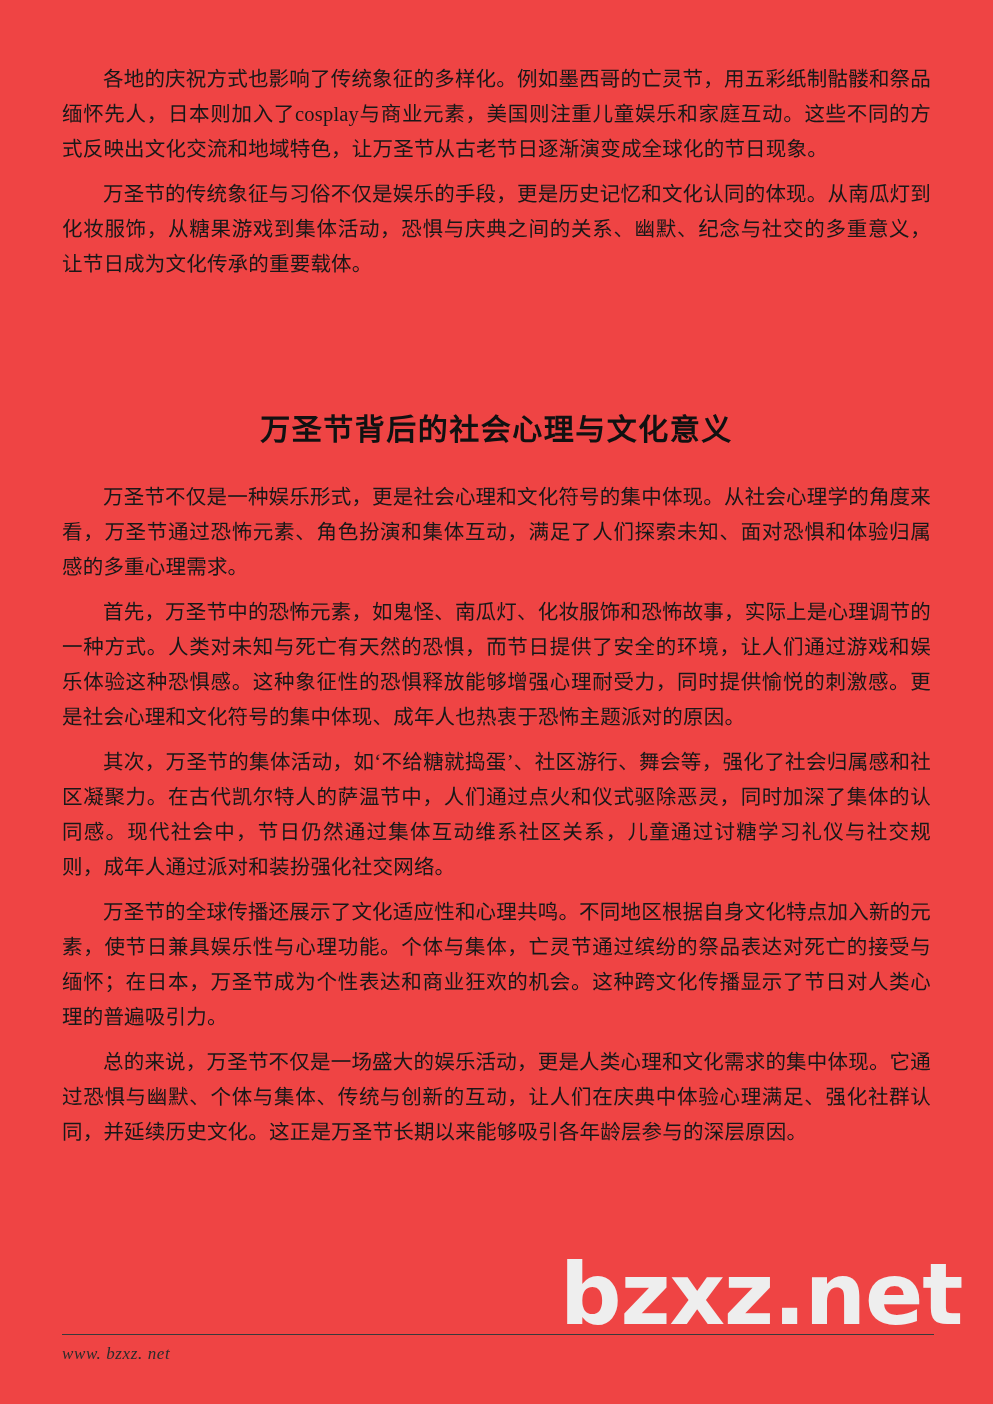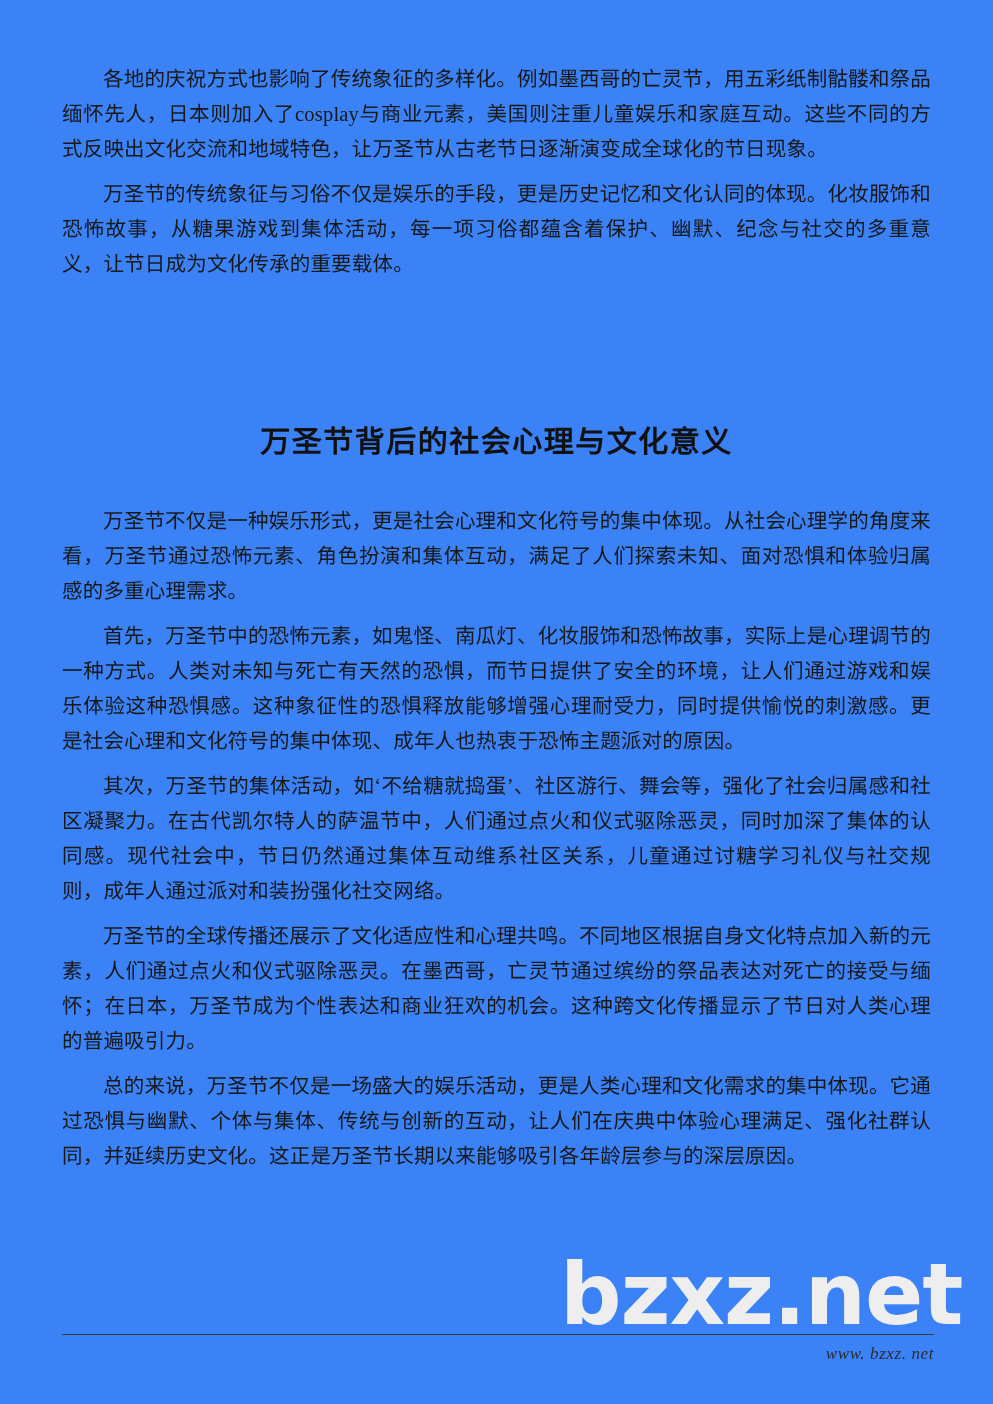--- a/index.html
+++ b/index.html
@@ -6,21 +6,21 @@
   html, body {
     margin: 0;
     padding: 0;
     background: #ffffff;
   }
 
   .page {
     position: relative;
     width: 993px;
     height: 1404px;
-    background: #3b82f6;
+    background: #ef4444;
     overflow: hidden;
     font-family: "Liberation Serif", "DejaVu Serif", serif;
     color: #1a1a1a;
     box-sizing: border-box;
   }
 
   
   .content {
     position: absolute;
     left: 62px;
@@ -38,21 +38,21 @@
     letter-spacing: 0.2px;
     color: #181818;
   }
 
   .para:last-child {
     margin-bottom: 0;
   }
 
   
   .section-heading {
-    margin: 12px;
+    margin: 0;
     padding: 0;
     font-size: 30px;
     line-height: 40px;
     font-weight: bold;
     text-align: center;
     letter-spacing: 1.5px;
     color: #111111;
   }
 
   .gap-before-heading { height: 118px; }
@@ -84,53 +84,52 @@
   }
 
   .footer-rule {
     height: 0;
     border-top: 1.4px solid #3a3a3a;
     width: 100%;
   }
 
   .footer-url {
     margin-top: 9px;
-    text-align: right;
     font-family: "Liberation Serif", "DejaVu Serif", serif;
     font-style: italic;
     font-size: 17px;
     letter-spacing: 0.6px;
     color: #2b2b2b;
   }
 </style>
 </head>
 <body>
 
 <div class="page">
 
   <div class="content">
 
     <p class="para">各地的庆祝方式也影响了传统象征的多样化。例如墨西哥的亡灵节，用五彩纸制骷髅和祭品缅怀先人，日本则加入了cosplay与商业元素，美国则注重儿童娱乐和家庭互动。这些不同的方式反映出文化交流和地域特色，让万圣节从古老节日逐渐演变成全球化的节日现象。</p>
 
-    <p class="para">万圣节的传统象征与习俗不仅是娱乐的手段，更是历史记忆和文化认同的体现。化妆服饰和恐怖故事，从糖果游戏到集体活动，每一项习俗都蕴含着保护、幽默、纪念与社交的多重意义，让节日成为文化传承的重要载体。</p>
+    <p class="para">万圣节的传统象征与习俗不仅是娱乐的手段，更是历史记忆和文化认同的体现。从南瓜灯到化妆服饰，从糖果游戏到集体活动，恐惧与庆典之间的关系、幽默、纪念与社交的多重意义，让节日成为文化传承的重要载体。</p>
 
     <div class="gap-before-heading"></div>
 
     <h1 class="section-heading">万圣节背后的社会心理与文化意义</h1>
 
     <div class="gap-after-heading"></div>
 
     <p class="para">万圣节不仅是一种娱乐形式，更是社会心理和文化符号的集中体现。从社会心理学的角度来看，万圣节通过恐怖元素、角色扮演和集体互动，满足了人们探索未知、面对恐惧和体验归属感的多重心理需求。</p>
 
     <p class="para">首先，万圣节中的恐怖元素，如鬼怪、南瓜灯、化妆服饰和恐怖故事，实际上是心理调节的一种方式。人类对未知与死亡有天然的恐惧，而节日提供了安全的环境，让人们通过游戏和娱乐体验这种恐惧感。这种象征性的恐惧释放能够增强心理耐受力，同时提供愉悦的刺激感。更是社会心理和文化符号的集中体现、成年人也热衷于恐怖主题派对的原因。</p>
 
     <p class="para">其次，万圣节的集体活动，如‘不给糖就捣蛋’、社区游行、舞会等，强化了社会归属感和社区凝聚力。在古代凯尔特人的萨温节中，人们通过点火和仪式驱除恶灵，同时加深了集体的认同感。现代社会中，节日仍然通过集体互动维系社区关系，儿童通过讨糖学习礼仪与社交规则，成年人通过派对和装扮强化社交网络。</p>
 
 
-    <p class="para">万圣节的全球传播还展示了文化适应性和心理共鸣。不同地区根据自身文化特点加入新的元素，人们通过点火和仪式驱除恶灵。在墨西哥，亡灵节通过缤纷的祭品表达对死亡的接受与缅怀；在日本，万圣节成为个性表达和商业狂欢的机会。这种跨文化传播显示了节日对人类心理的普遍吸引力。</p>
+    <p class="para">万圣节的全球传播还展示了文化适应性和心理共鸣。不同地区根据自身文化特点加入新的元素，使节日兼具娱乐性与心理功能。个体与集体，亡灵节通过缤纷的祭品表达对死亡的接受与缅怀；在日本，万圣节成为个性表达和商业狂欢的机会。这种跨文化传播显示了节日对人类心理的普遍吸引力。</p>
 
     <p class="para">总的来说，万圣节不仅是一场盛大的娱乐活动，更是人类心理和文化需求的集中体现。它通过恐惧与幽默、个体与集体、传统与创新的互动，让人们在庆典中体验心理满足、强化社群认同，并延续历史文化。这正是万圣节长期以来能够吸引各年龄层参与的深层原因。</p>
 
   </div>
 
   <div class="watermark">bzxz.net</div>
 
   <div class="footer">
     <div class="footer-rule"></div>
     <div class="footer-url">www. bzxz. net</div>

